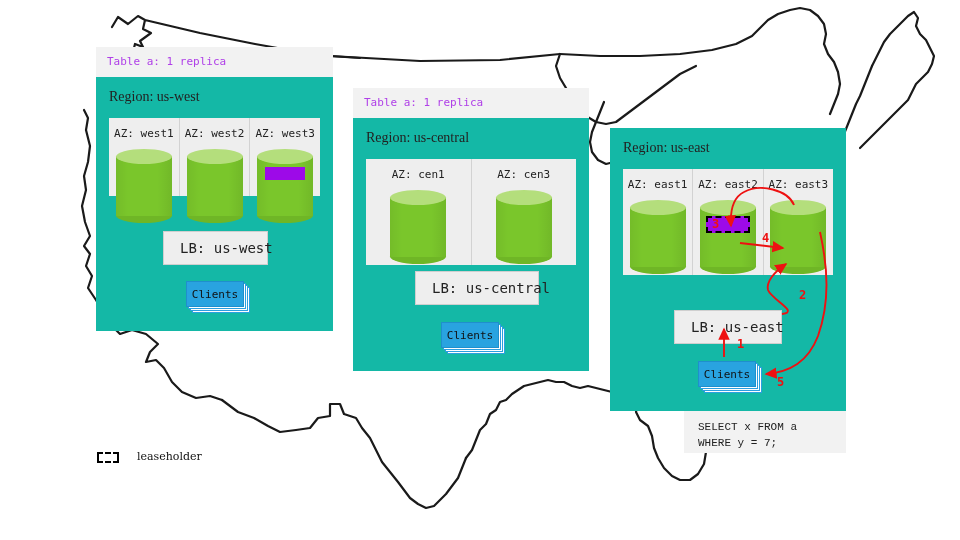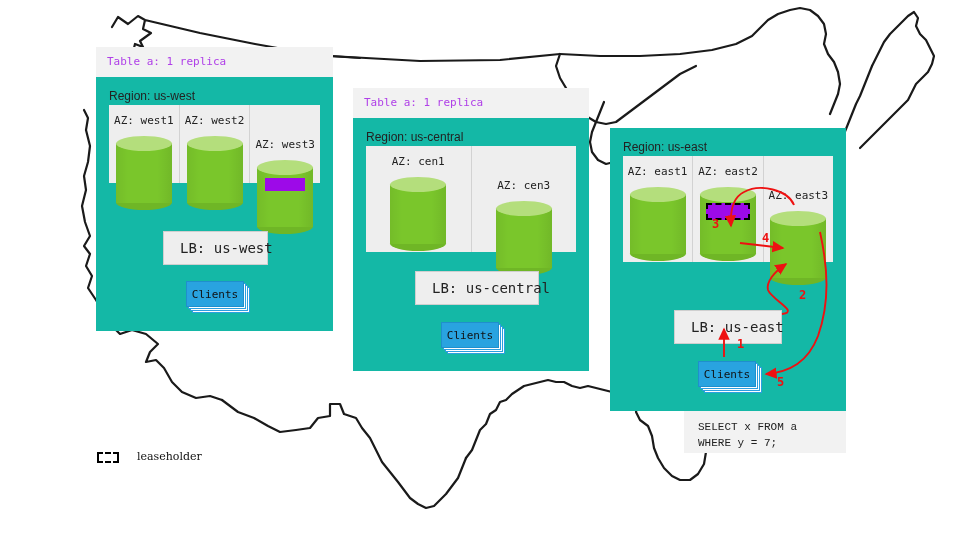--- a/index.html
+++ b/index.html
@@ -31,42 +31,42 @@
   .panel-header {
     background: #f2f2f2;
     color: #b040e8;
     font-family: "DejaVu Sans Mono", "Liberation Mono", monospace;
     font-size: 11px;
     padding: 8px 11px 9px 11px;
     letter-spacing: 0px;
     white-space: nowrap;
   }
   .region-title {
-    font-family: Liberation Sans, sans-serif;
-    font-size: 12px;
+    font-family: Liberation Serif, serif;
+    font-size: 14px;
     color: #222222;
-    padding: 12px 0 2px 13px;
+    padding: 12px 0 13px 13px;
     white-space: nowrap;
   }
   .az-row {
     display: flex;
     background: #eeeeee;
     margin: 0 13px;
     box-sizing: border-box;
   }
   .az-cell {
     flex: 1 1 0;
     box-sizing: border-box;
     border-right: 1px solid #d2d2d2;
     display: flex;
     flex-direction: column;
     align-items: center;
     padding: 9px 0 14px 0;
   }
-  .az-cell:last-child { border-right: none; margin-top: 24px; }
+  .az-cell:last-child { border-right: none; }
   .az-label {
     font-family: "DejaVu Sans Mono", "Liberation Mono", monospace;
     font-size: 11px;
     color: #222222;
     white-space: nowrap;
     margin-bottom: 9px;
   }
 
   
   .cyl {

